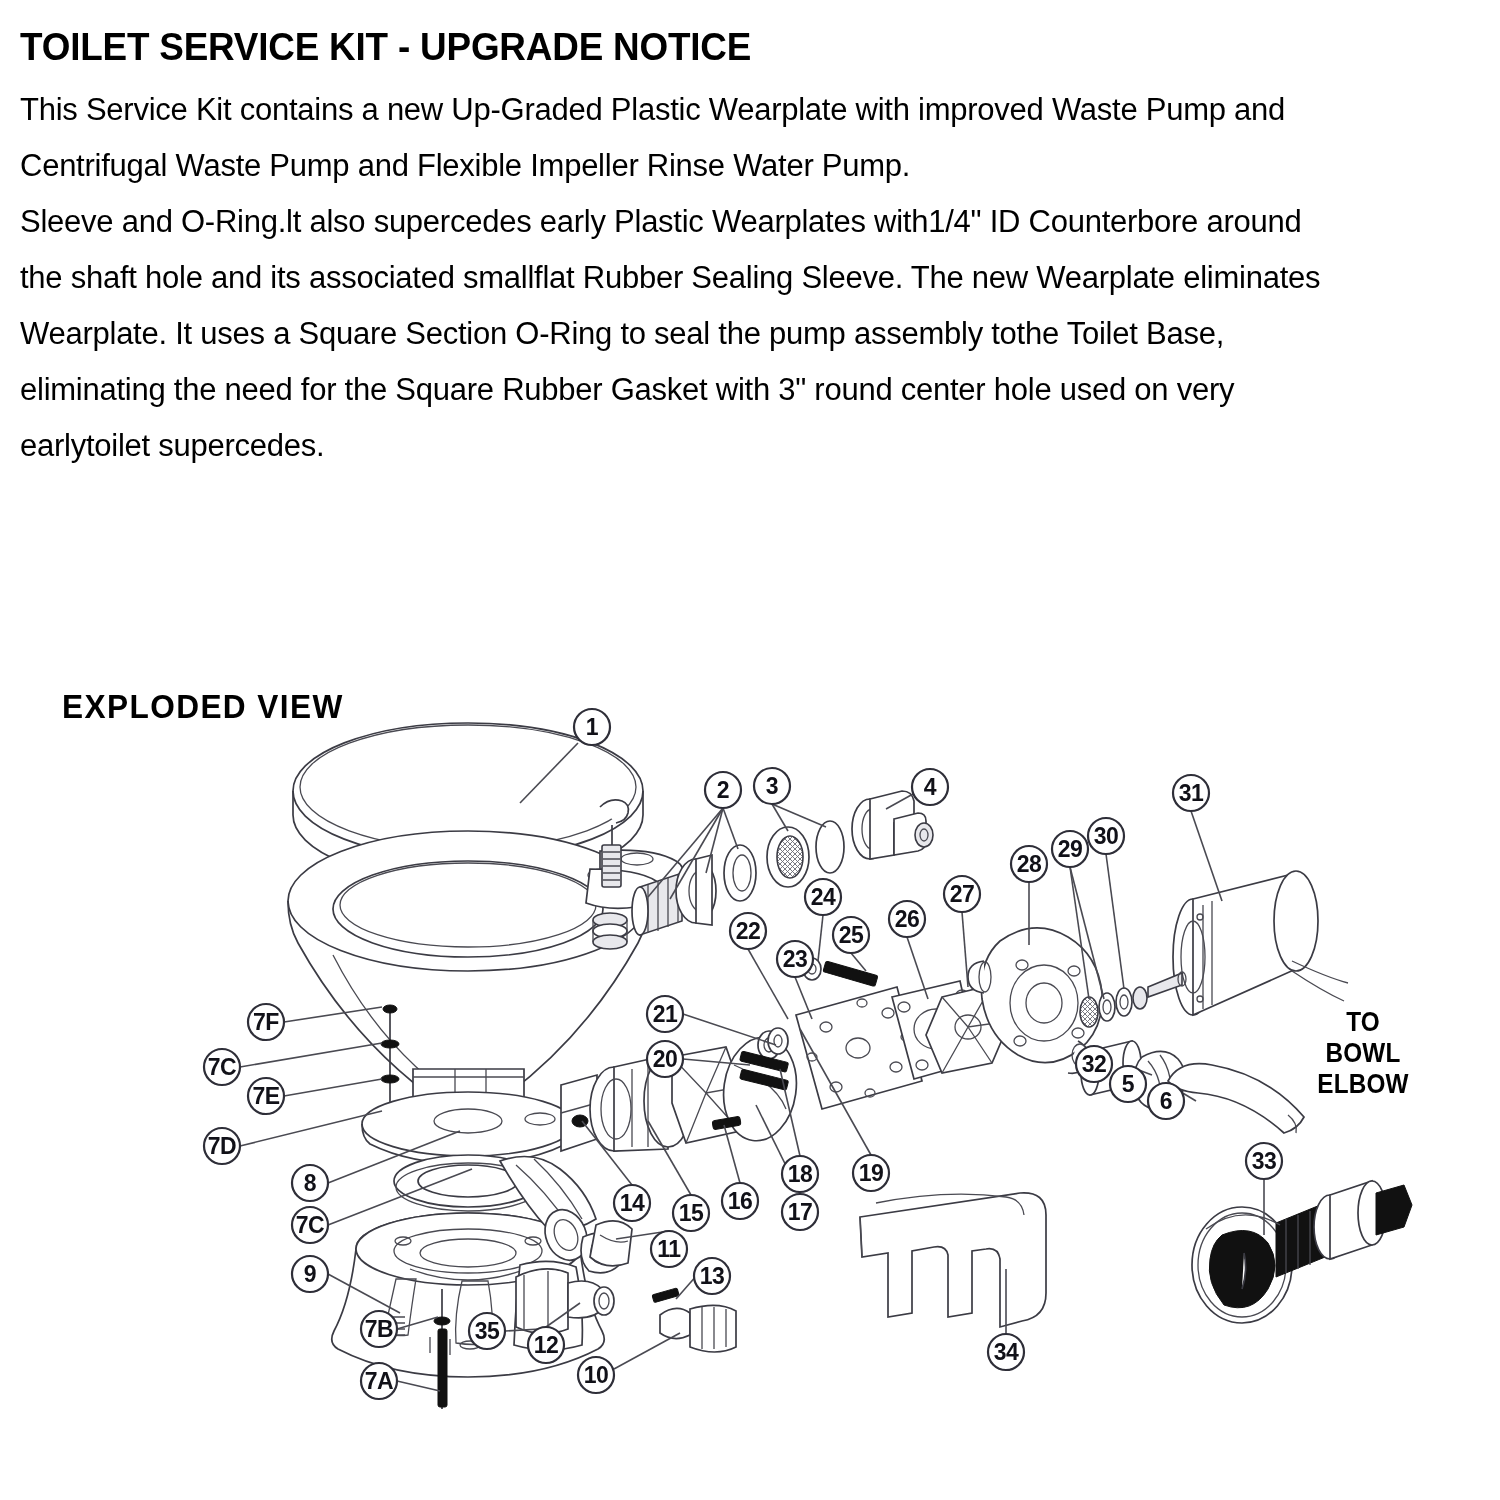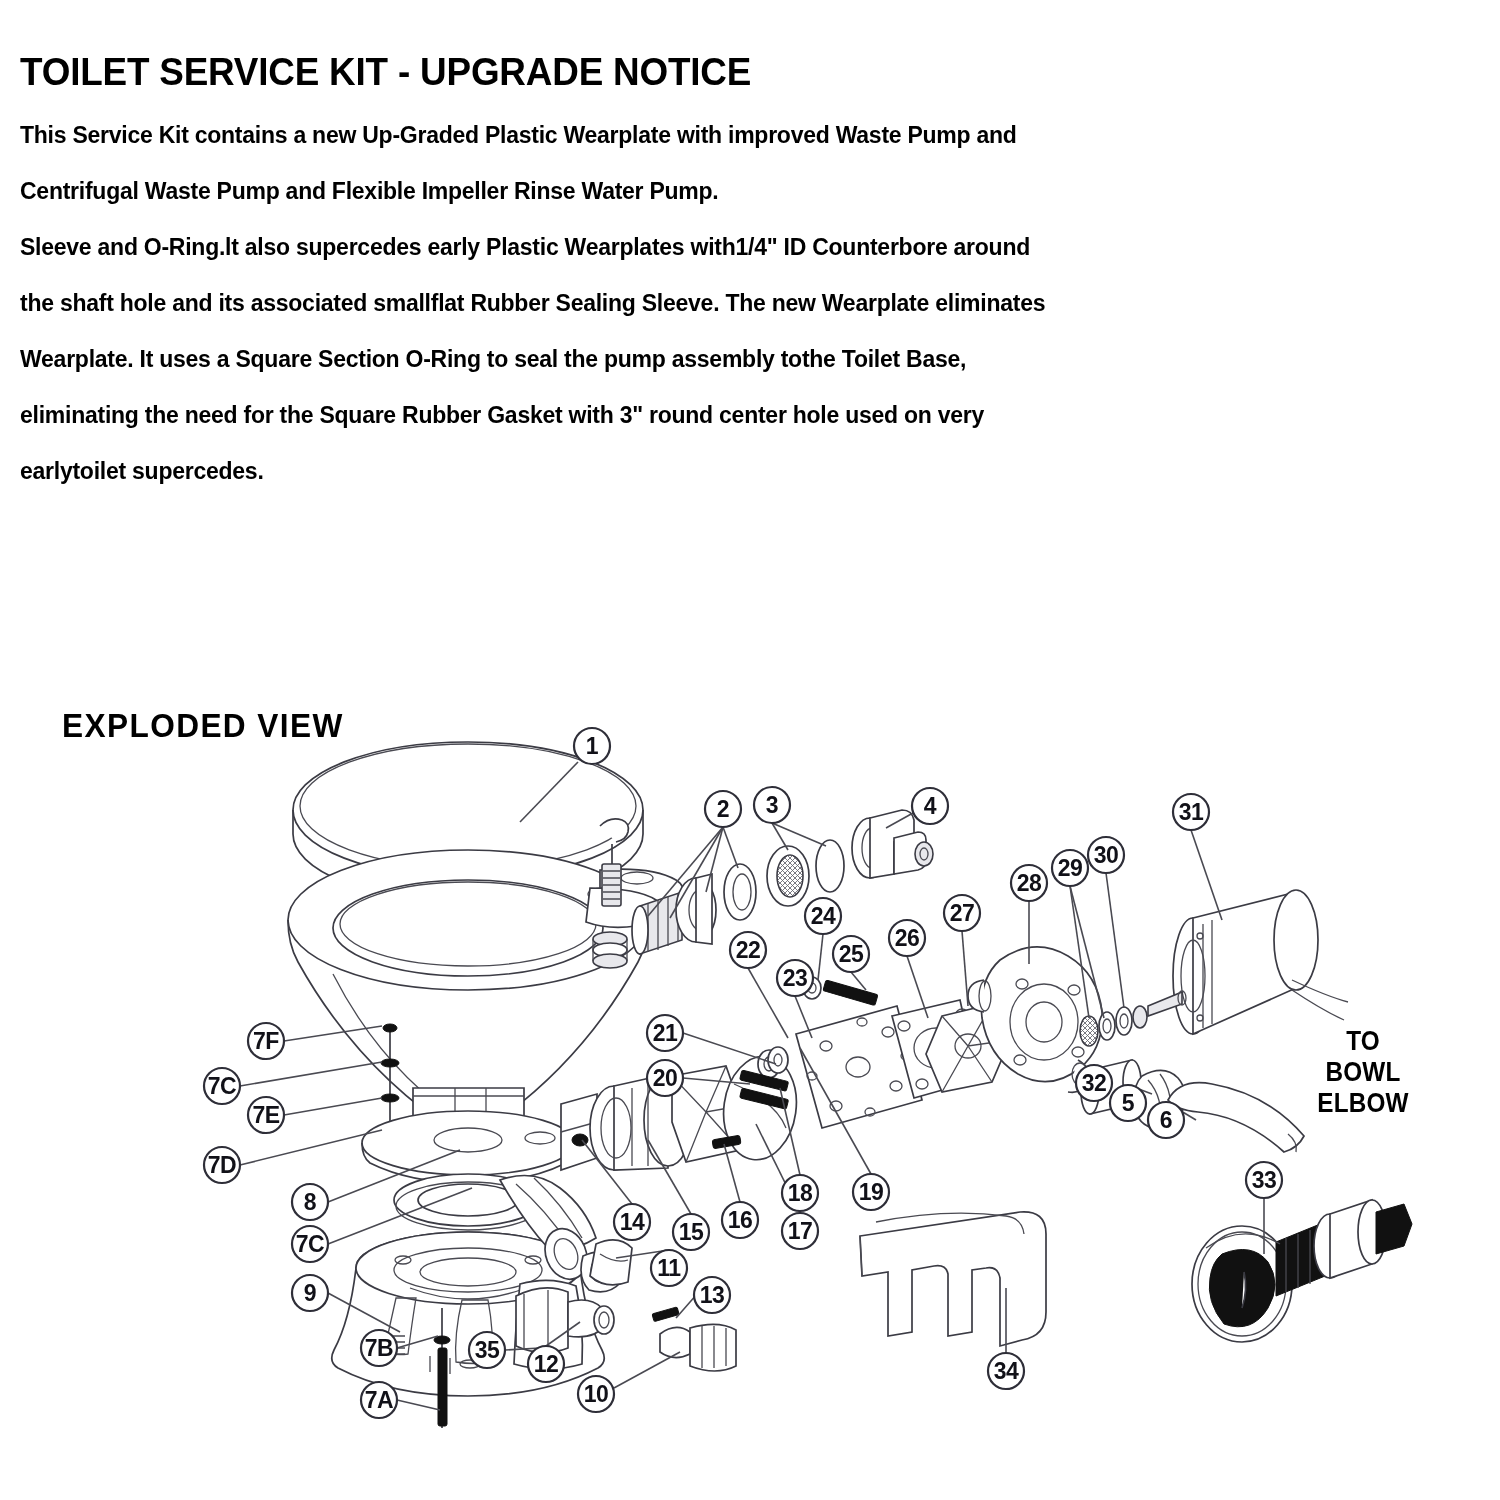--- a/index.html
+++ b/index.html
@@ -20,48 +20,48 @@
     position: relative;
     width: 1500px;
     height: 1500px;
     background: #ffffff;
   }
 
   
   .notice-block {
     position: absolute;
     left: 20px;
-    top: 53px;
+    top: 28px;
     width: 1460px;
   }
   .doc-title {
     font-size: 38px;
     font-weight: bold;
     letter-spacing: -0.2px;
     line-height: 1.0;
     margin: 0 0 16px 0;
     font-stretch: condensed;
     transform: scaleX(0.97);
     transform-origin: left center;
     white-space: nowrap;
   }
   .para {
     margin: 0;
-    font-size: 23px;
+    font-size: 31px;
     line-height: 56px;
-    font-weight: bold;
+    font-weight: normal;
     letter-spacing: -0.25px;
     white-space: nowrap;
   }
 
   
   .diagram-wrap {
     position: absolute;
     left: 0px;
-    top: 688px;
+    top: 669px;
     width: 1368px;
     height: 790px;
   }
   .exploded-title {
     position: absolute;
     left: 62px;
     top: 18px;
     font-size: 34px;
     font-weight: bold;
     letter-spacing: 1.5px;

